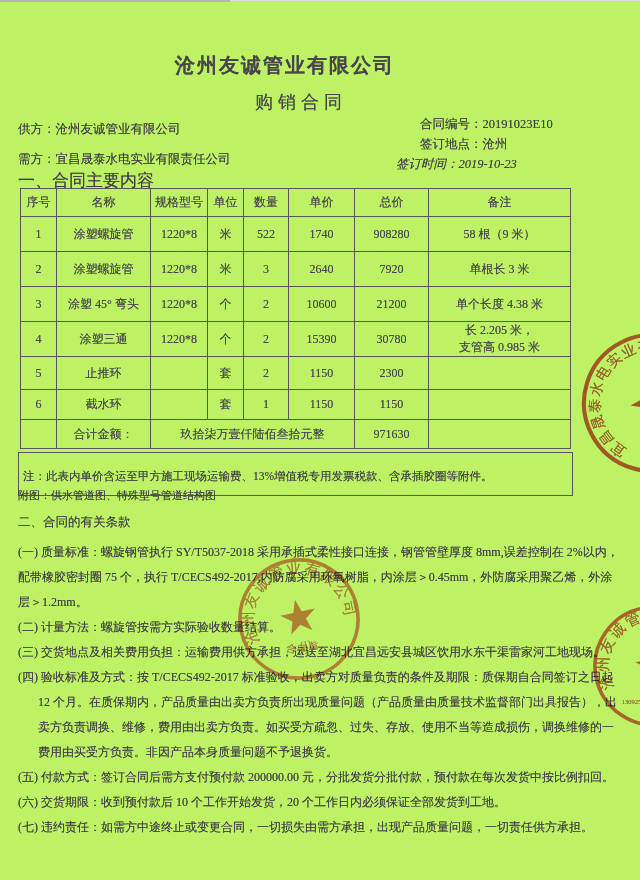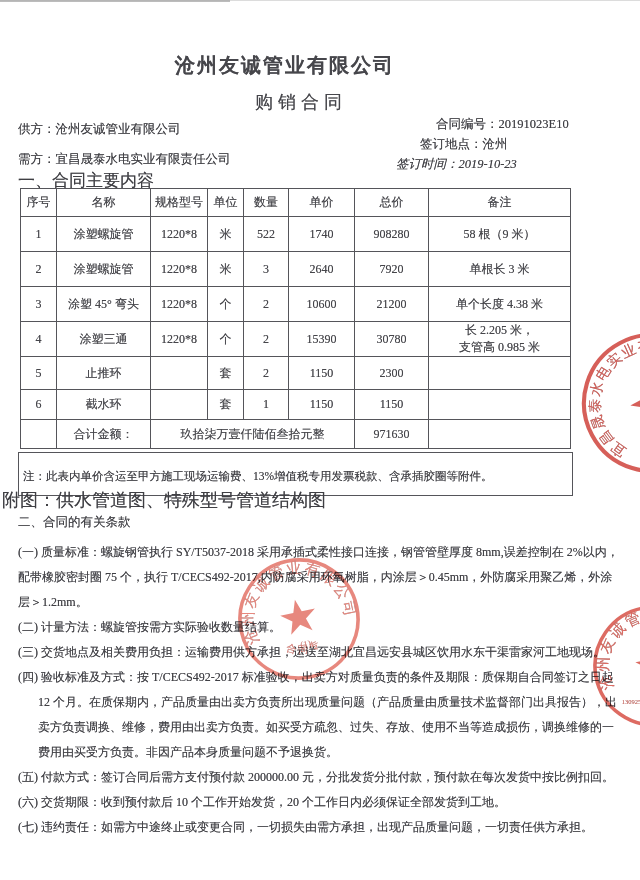--- a/index.html
+++ b/index.html
@@ -1,54 +1,54 @@
 <!DOCTYPE html>
 <html><head>
 <meta charset="utf-8">
 <style>
   html,body{margin:0;padding:0;background:#e9e9e9;}
   .page{
     position:relative; width:640px; height:880px; margin:0 auto;
-    background:#ffffff; overflow:hidden;
+    background:#bef264; overflow:hidden;
     font-family:"Liberation Serif","DejaVu Serif",serif;
     color:#3f3f44;
   }
   .soft{ text-shadow:0 0 0.6px rgba(70,70,75,.65); }
   .scan-top{ position:absolute; top:0; left:0; width:230px; height:2px; background:#ababab; opacity:.8;}
   .scan-top2{ position:absolute; top:0; left:0; width:100%; height:1px; background:#dcdcdc;}
   .title{
     position:absolute; top:52px; left:0; width:570px; text-align:center;
     font-size:20px; letter-spacing:2px; font-weight:600; color:#46464b;
   }
   .subtitle{
     position:absolute; top:90px; left:16px; width:570px; text-align:center;
     font-size:18px; letter-spacing:5px; font-weight:500; color:#46464b;
   }
   .ln{ position:absolute; font-size:12.5px; white-space:nowrap; }
   .supplier{ top:121px; left:18px; }
   .buyer{ top:151px; left:18px; }
-  .hright1{ top:116px; left:420px;margin-left:16px; }
+  .hright1{ top:116px; left:420px; }
   .hright2{ top:136px; left:420px; }
   .hright3{ top:156px; left:396px;font-style:italic; }
   .sec1{ top:169px; left:18px; font-size:17px; }
 
   table.items{
     position:absolute; top:188px; left:20px;
     border-collapse:collapse; table-layout:fixed; width:550px;
     font-size:12px; color:#45454a;padding-left:44px;
   }
   table.items td, table.items th{
     border:1px solid #55555a; text-align:center; vertical-align:middle;
     font-weight:normal; padding:0 2px; overflow:hidden; white-space:pre-line;
   }
   .notebox{
     position:absolute; top:452px; left:18px; width:549px; height:26px;
     border:1px solid #55555a; font-size:11.5px; padding:16px 0 0 4px; white-space:nowrap;
   }
-  .attach{ top:488px; left:2px; font-size:18px; }
+  .attach{ top:488px; left:18px; font-size:11px; }
   .sec2{ top:514px; left:18px; font-size:12.5px; }
   .clauses{ position:absolute; top:540px; left:18px; width:612px; }
   .clause-line{ font-size:12px; line-height:25px; white-space:nowrap; }
   .clause-line.ind{ padding-left:20px; }
 
   .seal{ position:absolute; mix-blend-mode:multiply; pointer-events:none; }
   .seal svg{ display:block; filter:blur(.35px); }
 </style>
 </head>
 <body>

